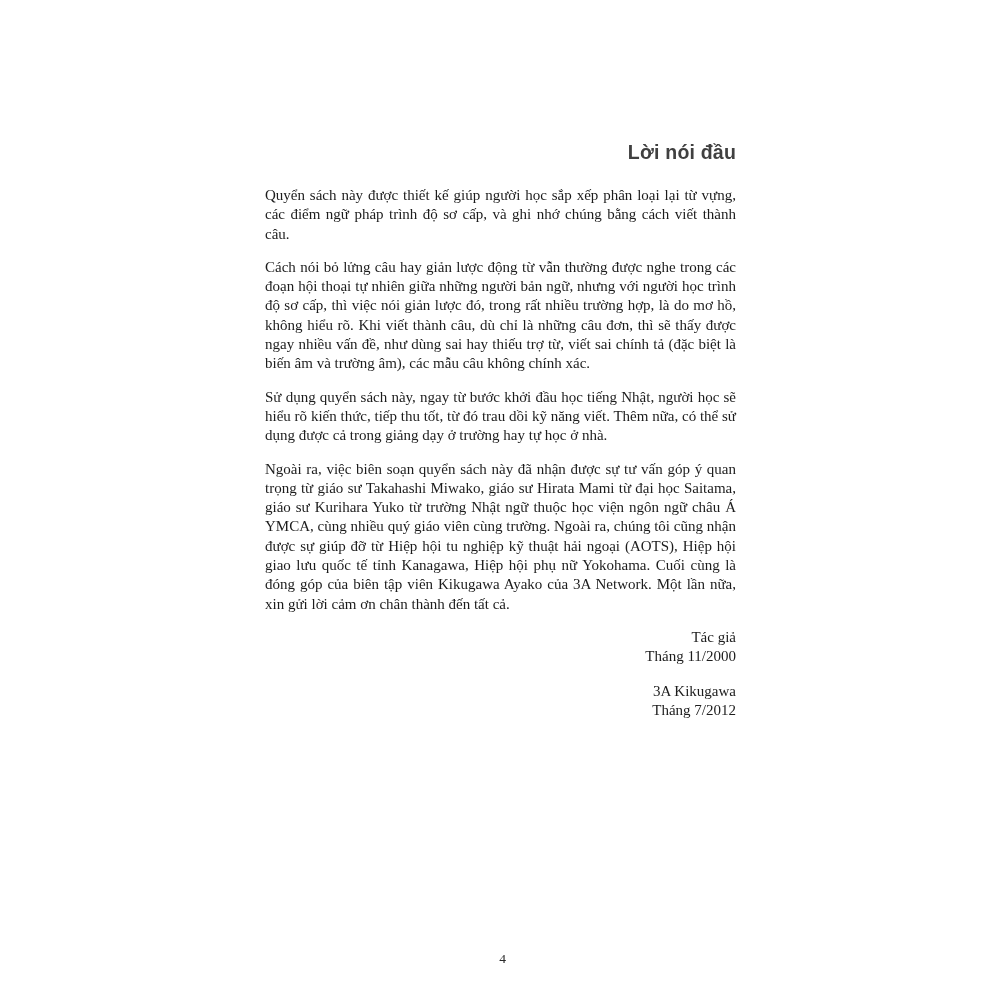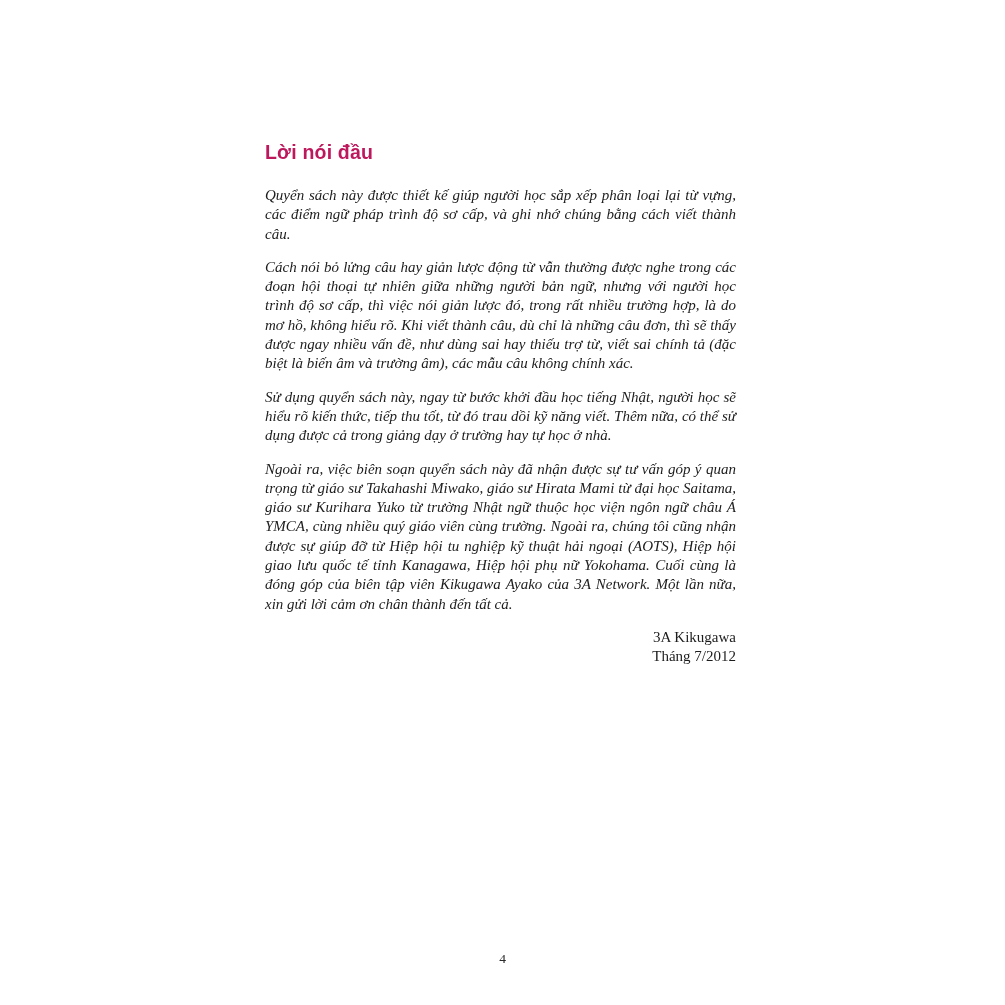--- a/index.html
+++ b/index.html
@@ -20,32 +20,31 @@
     position: absolute;
     left: 265px;
     top: 141px;
     width: 471px;
   }
   .title {
     font-family: "Liberation Sans", sans-serif;
     font-weight: 700;
     font-size: 19.5px;
     line-height: 22px;
-    text-align: left;
+    text-align: right;
     margin: 0 0 23px 0;
-    color: #be185d;
+    color: #404040;
     letter-spacing: 0.2px;
   }
   .para {
     font-size: 15px;
     line-height: 19.3px;
     text-align: justify;
     text-justify: inter-word;
     margin: 0 0 14px 0;
-    font-style: italic;
   }
   .sig {
     font-size: 15px;
     line-height: 19.3px;
     text-align: right;
     margin: 2px 0 15px 0;
   }
   .sig div {
     margin: 0;
   }
@@ -69,20 +68,24 @@
     <h1 class="title">Lời nói đầu</h1>
 
     <p class="para">Quyển sách này được thiết kế giúp người học sắp xếp phân loại lại từ vựng, các điểm ngữ pháp trình độ sơ cấp, và ghi nhớ chúng bằng cách viết thành câu.</p>
 
     <p class="para">Cách nói bỏ lửng câu hay giản lược động từ vẫn thường được nghe trong các đoạn hội thoại tự nhiên giữa những người bản ngữ, nhưng với người học trình độ sơ cấp, thì việc nói giản lược đó, trong rất nhiều trường hợp, là do mơ hồ, không hiểu rõ. Khi viết thành câu, dù chỉ là những câu đơn, thì sẽ thấy được ngay nhiều vấn đề, như dùng sai hay thiếu trợ từ, viết sai chính tả (đặc biệt là biến âm và trường âm), các mẫu câu không chính xác.</p>
 
     <p class="para">Sử dụng quyển sách này, ngay từ bước khởi đầu học tiếng Nhật, người học sẽ hiểu rõ kiến thức, tiếp thu tốt, từ đó trau dồi kỹ năng viết. Thêm nữa, có thể sử dụng được cả trong giảng dạy ở trường hay tự học ở nhà.</p>
 
     <p class="para">Ngoài ra, việc biên soạn quyển sách này đã nhận được sự tư vấn góp ý quan trọng từ giáo sư Takahashi Miwako, giáo sư Hirata Mami từ đại học Saitama, giáo sư Kurihara Yuko từ trường Nhật ngữ thuộc học viện ngôn ngữ châu Á YMCA, cùng nhiều quý giáo viên cùng trường. Ngoài ra, chúng tôi cũng nhận được sự giúp đỡ từ Hiệp hội tu nghiệp kỹ thuật hải ngoại (AOTS), Hiệp hội giao lưu quốc tế tỉnh Kanagawa, Hiệp hội phụ nữ Yokohama. Cuối cùng là đóng góp của biên tập viên Kikugawa Ayako của 3A Network. Một lần nữa, xin gửi lời cảm ơn chân thành đến tất cả.</p>
 
+    <div class="sig">
+      <div>Tác giả</div>
+      <div>Tháng 11/2000</div>
+    </div>
 
 
     <div class="sig">
       <div>3A Kikugawa</div>
       <div>Tháng 7/2012</div>
     </div>
 
   </div>
 
   <div class="page-number">4</div>

